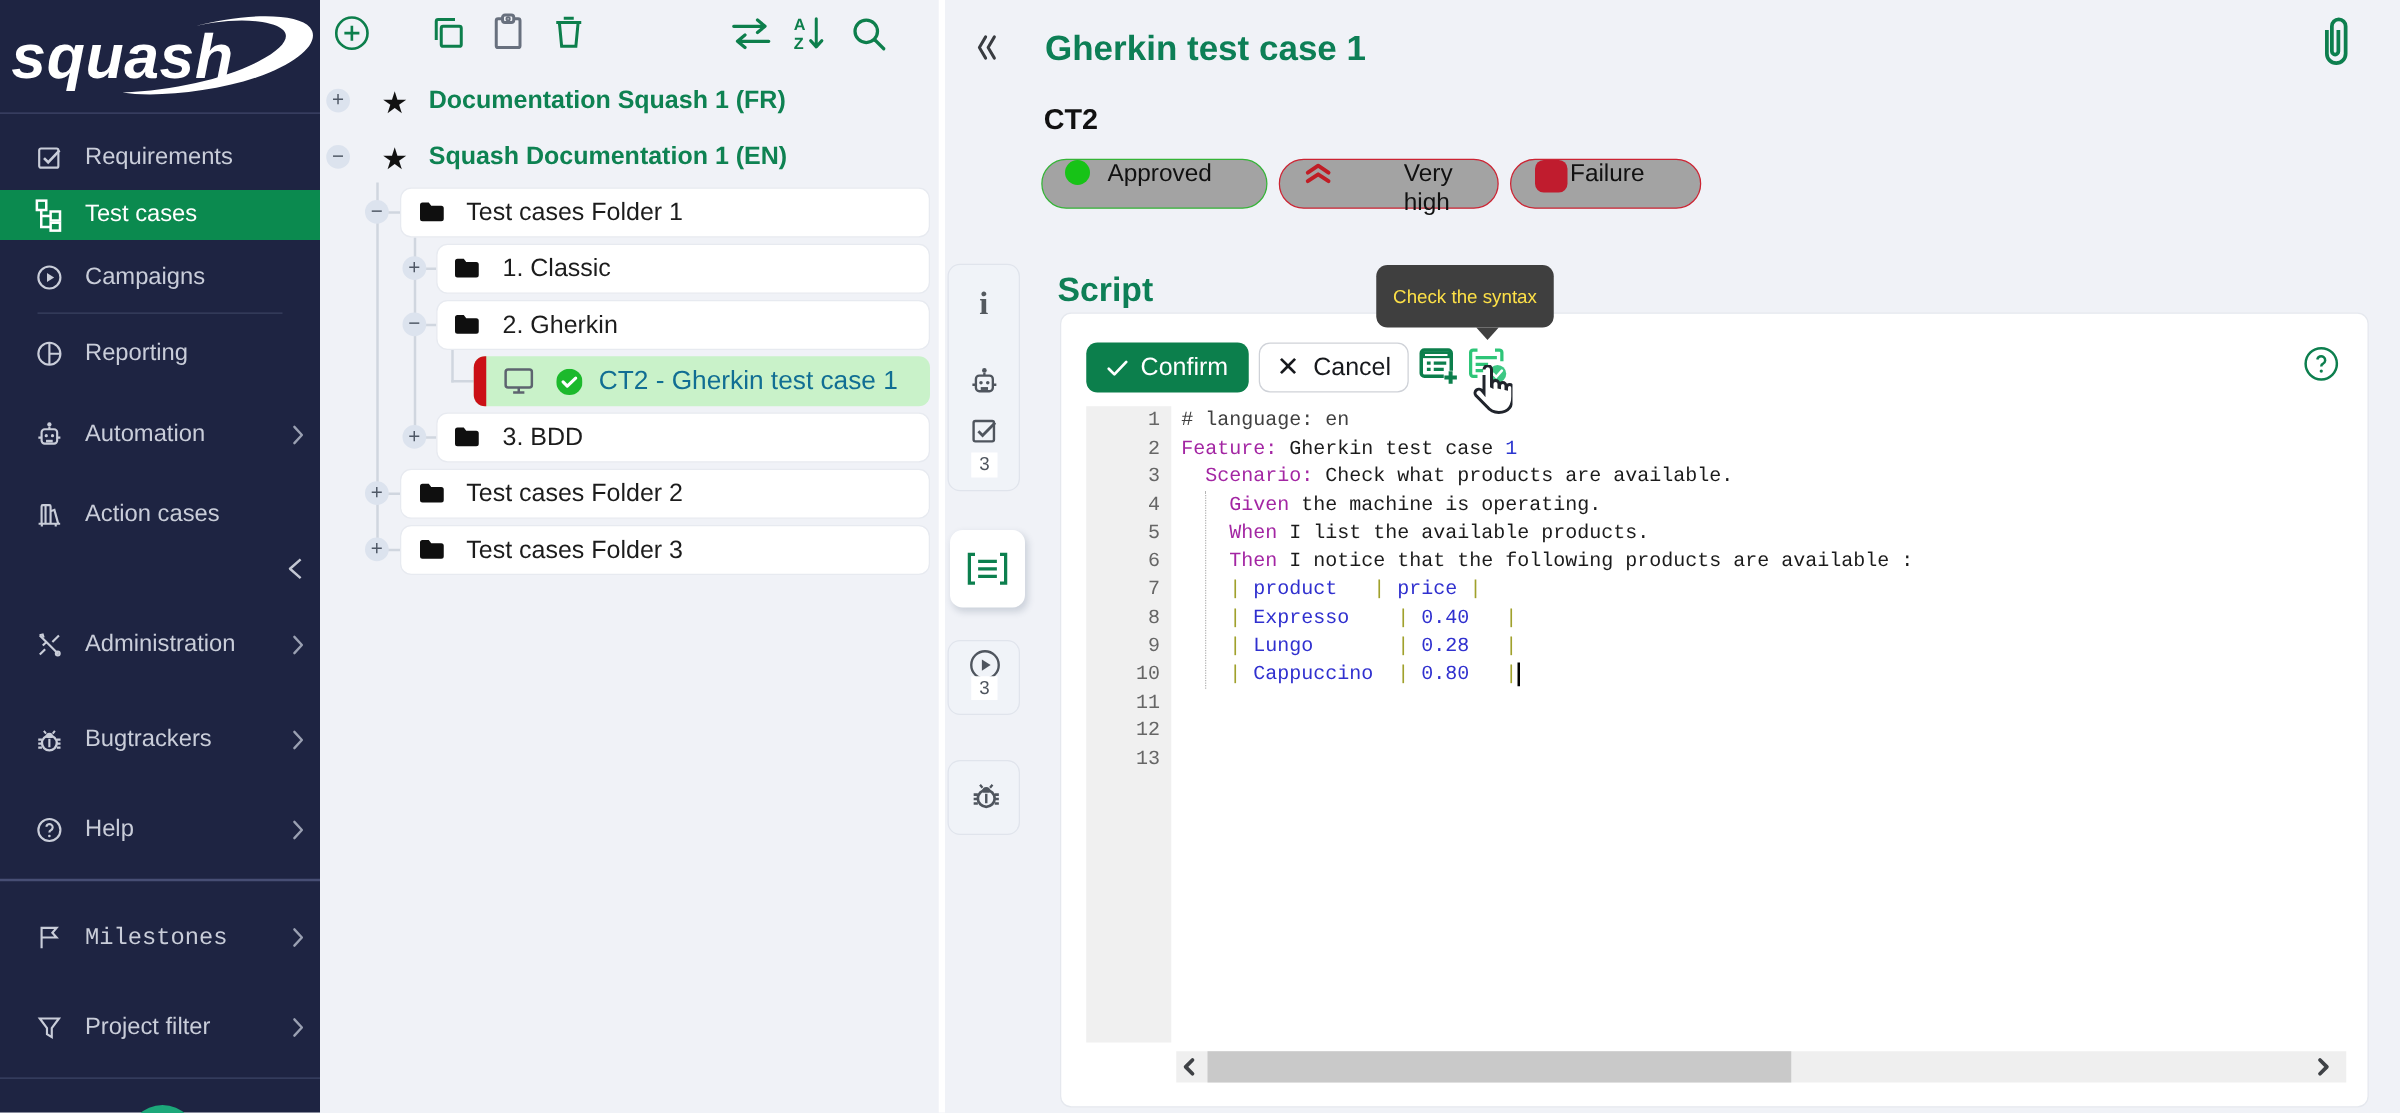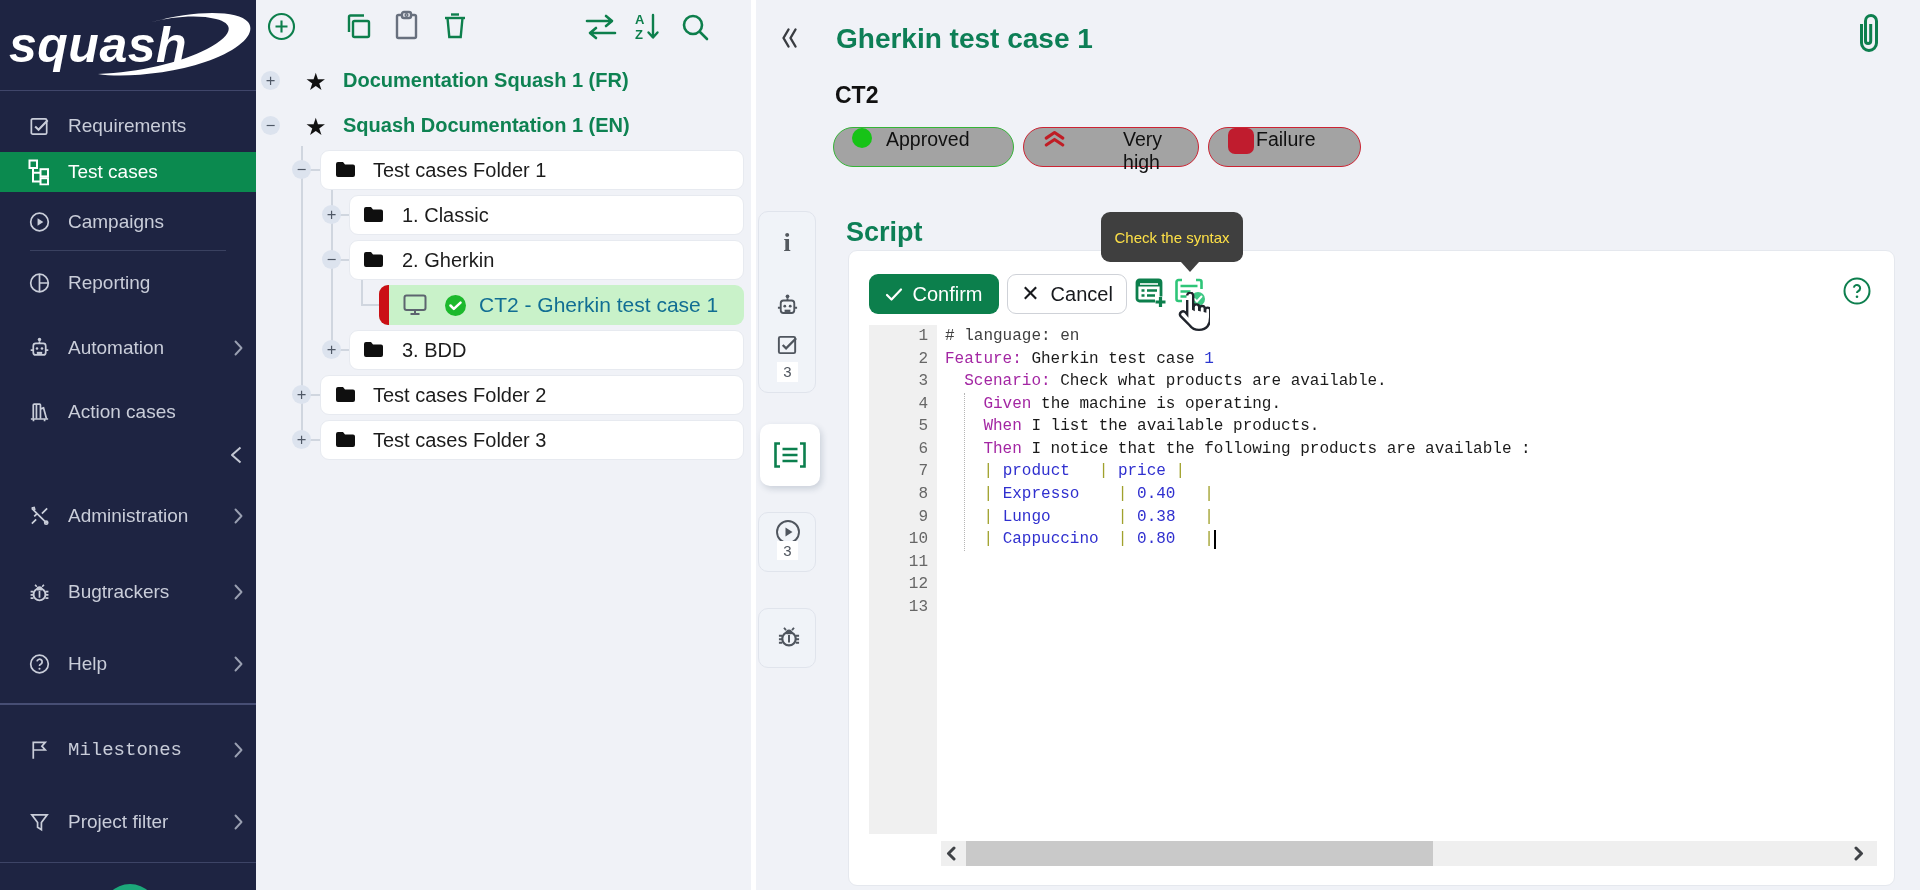--- a/index.html
+++ b/index.html
@@ -353,21 +353,21 @@
 <div class="abs cm" style="left:869px;top:325px;width:59px;text-align:right;color:#666;">1<br>2<br>3<br>4<br>5<br>6<br>7<br>8<br>9<br>10<br>11<br>12<br>13</div>
 <div class="abs" style="left:964px;top:393px;width:1px;height:158px;border-left:1px dotted #b5b5b5;"></div>
 <pre class="abs cm" style="left:945px;top:325px;margin:0;color:#1b1b1b;"><span class="cmt"># language: en</span>
 <span class="kw">Feature:</span> Gherkin test case <span class="num">1</span>
   <span class="kw">Scenario:</span> Check what products are available.
     <span class="kw">Given</span> the machine is operating.
     <span class="kw">When</span> I list the available products.
     <span class="kw">Then</span> I notice that the following products are available :
     <span class="pipe">|</span> <span class="cell">product</span>   <span class="pipe">|</span> <span class="cell">price</span> <span class="pipe">|</span>
     <span class="pipe">|</span> <span class="cell">Expresso</span>    <span class="pipe">|</span> <span class="cell">0.40</span>   <span class="pipe">|</span>
-    <span class="pipe">|</span> <span class="cell">Lungo</span>       <span class="pipe">|</span> <span class="cell">0.38</span>   <span class="pipe">|</span>
+    <span class="pipe">|</span> <span class="cell">Lungo</span>       <span class="pipe">|</span> <span class="cell">0.28</span>   <span class="pipe">|</span>
     <span class="pipe">|</span> <span class="cell">Cappuccino</span>  <span class="pipe">|</span> <span class="cell">0.80</span>   <span class="pipe">|</span></pre>
 <div class="abs" style="left:1214px;top:530px;width:2px;height:19px;background:#000;"></div>
 
 <div class="abs" style="left:941px;top:841px;width:936px;height:25px;background:#efefef;"></div>
 <div class="abs" style="left:966px;top:841px;width:467px;height:25px;background:#c9c9c9;"></div>
 <svg class="abs" style="left:945px;top:846px;" width="12" height="15" viewBox="0 0 12 15" fill="none" stroke="#3f4246" stroke-width="3" stroke-linecap="round" stroke-linejoin="round">
       <path d="M9 2 L3.5 7.5 L9 13"></path>
     </svg>
 <svg class="abs" style="left:1853px;top:846px;" width="12" height="15" viewBox="0 0 12 15" fill="none" stroke="#3f4246" stroke-width="3" stroke-linecap="round" stroke-linejoin="round">
       <path d="M3 2 L8.5 7.5 L3 13"></path>

